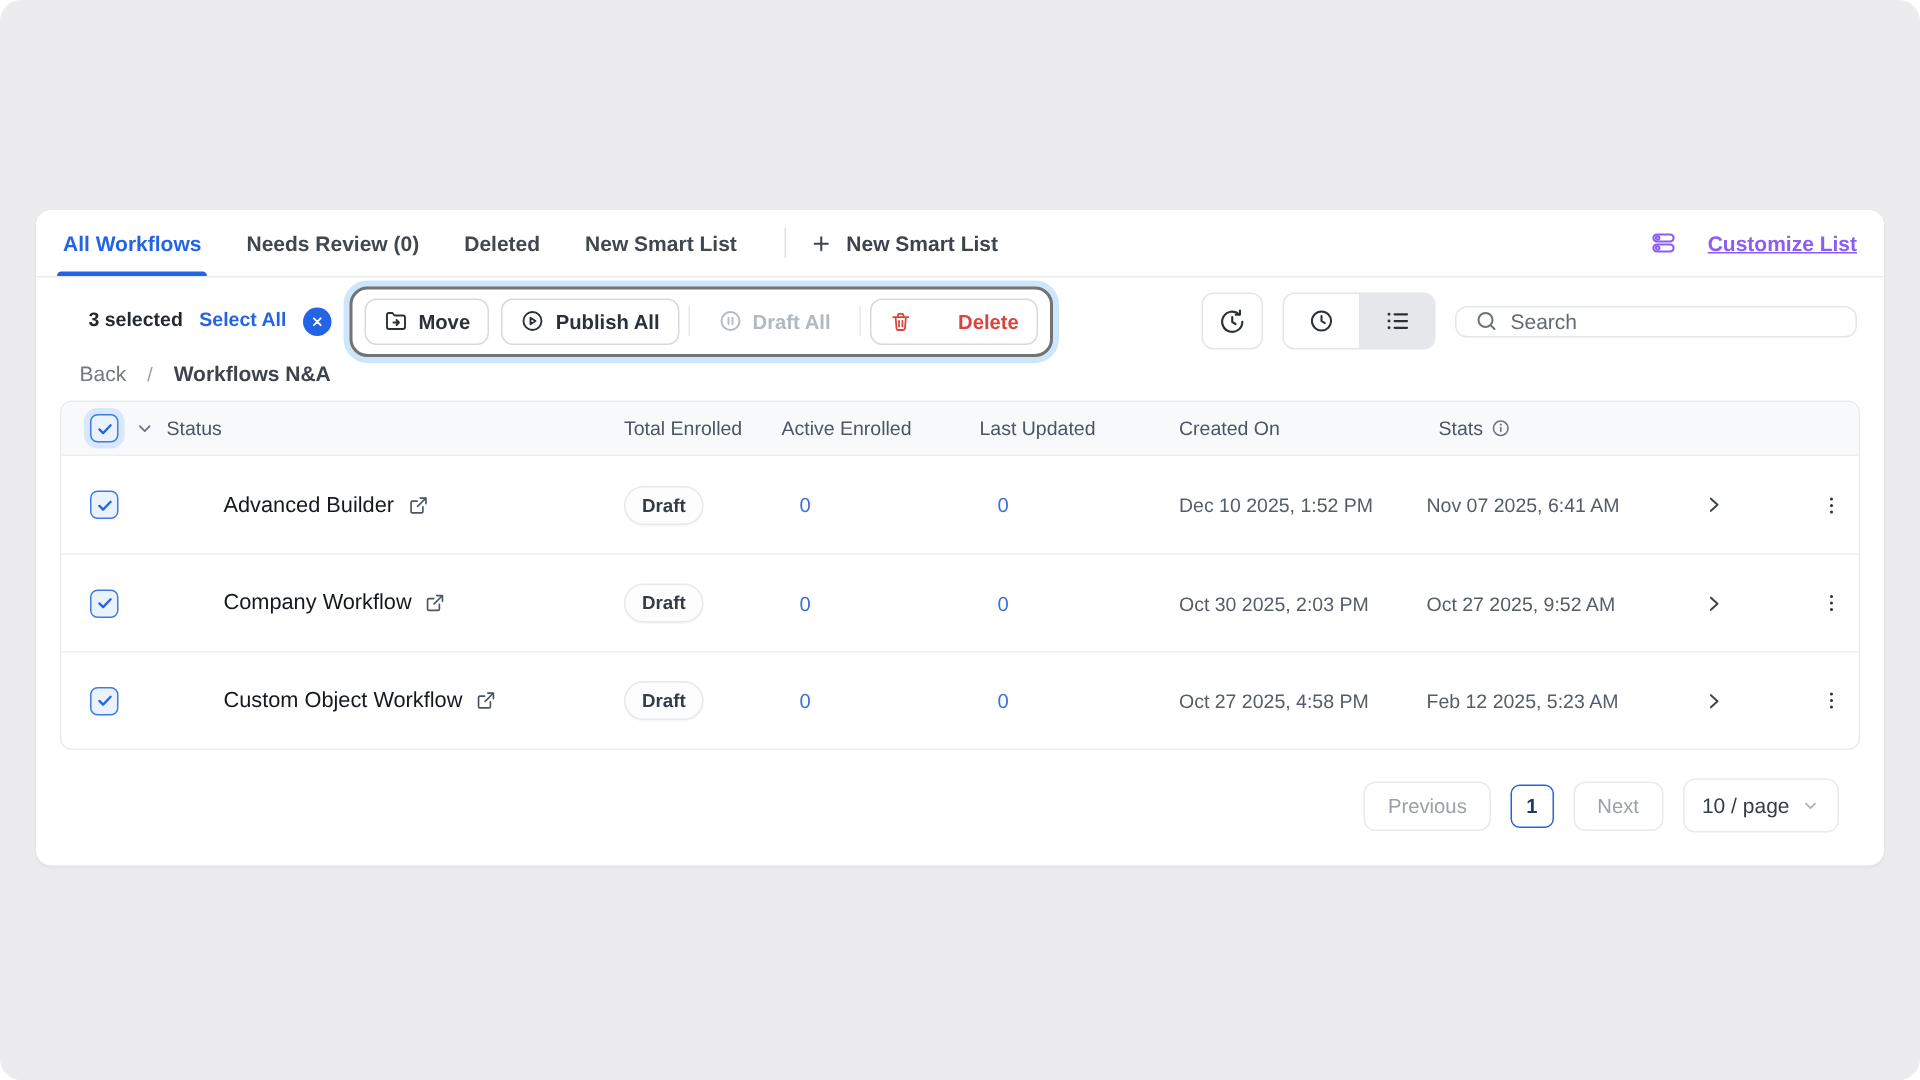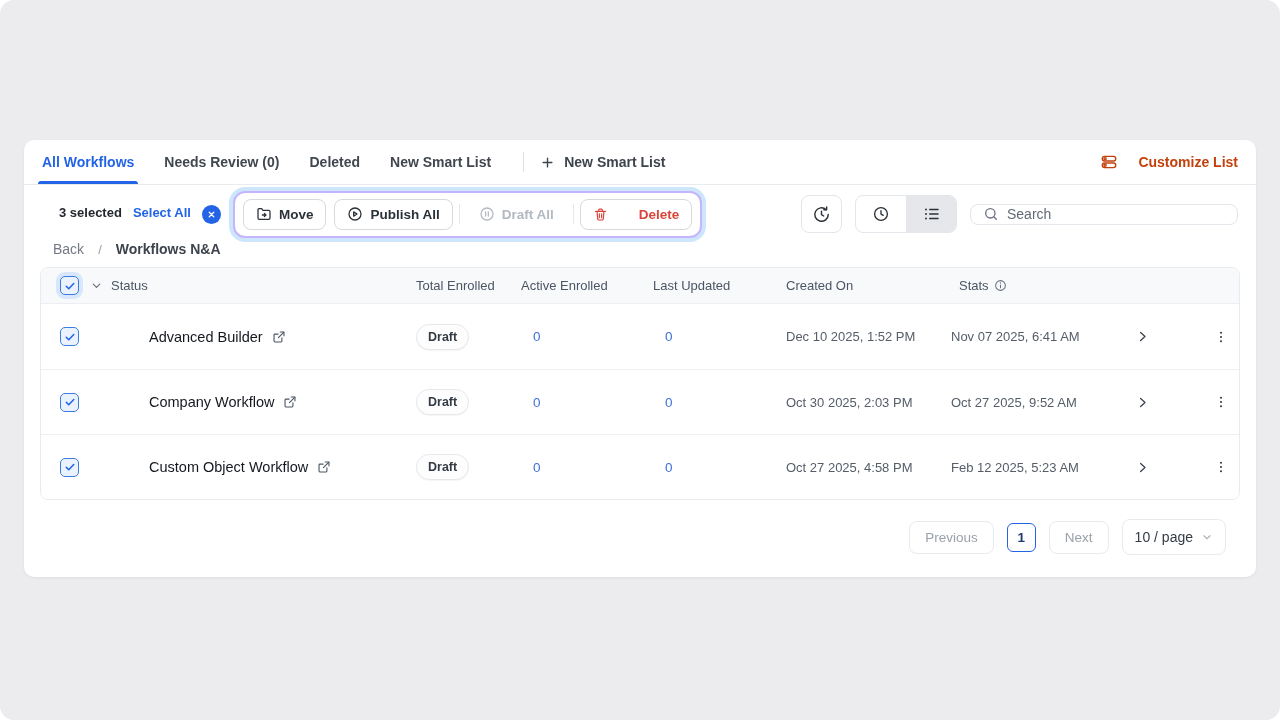--- a/index.html
+++ b/index.html
@@ -40,38 +40,38 @@
     height:3px; background:#2264e5; border-radius:3px 3px 0 0;
   }
   .tab-divider { width:1px; height:20px; background:#dfe2e6; align-self:center; margin:0 16px 0 2px; }
   .new-list-action {
     display:flex; align-items:center; gap:9px;
     font-size:14px; font-weight:600; color:#3d444d; cursor:pointer;
   }
   .spacer { flex:1; }
   .customize {
     display:flex; align-items:center; gap:20px;
-    font-size:14px; font-weight:600; color:#c2410c; cursor:pointer;
+    font-size:14px; font-weight:600; color:#8b5cf6; cursor:pointer;text-decoration:underline;
   }
 
   
   .toolbar { display:flex; align-items:center; padding:8px 18px 6px 14px; height:56px; }
   .sel-info { display:flex; align-items:flex-start; gap:11px; padding-left:21px; }
   .sel-count { font-size:13px; font-weight:700; color:#23282f; white-space:nowrap; }
   .sel-all { font-size:13px; font-weight:600; color:#2264e5; cursor:pointer; white-space:nowrap; }
   .clear-badge {
     width:19px; height:19px; border-radius:50%;
     background:#2264e5; display:flex; align-items:center; justify-content:center;
     cursor:pointer; flex:none;
   }
   .bulk-group {
     margin-left:12px;
     display:flex; align-items:center; gap:8px;
     background:#fff; padding:6px 8px;
-    border:2px solid #c4b5fd; border-radius:12px;
+    border:2px solid #737373; border-radius:12px;
     box-shadow:0 0 0 4px rgba(130,193,248,.4);
   }
   .btn {
     display:inline-flex; align-items:center; gap:7px;
     height:31px; padding:0 12px;
     background:#fff; border:1px solid #d6dadf; border-radius:8px;
     font-size:13.5px; font-weight:600; color:#2b3138;
     cursor:pointer; white-space:nowrap;
     font-family:inherit;
   }

